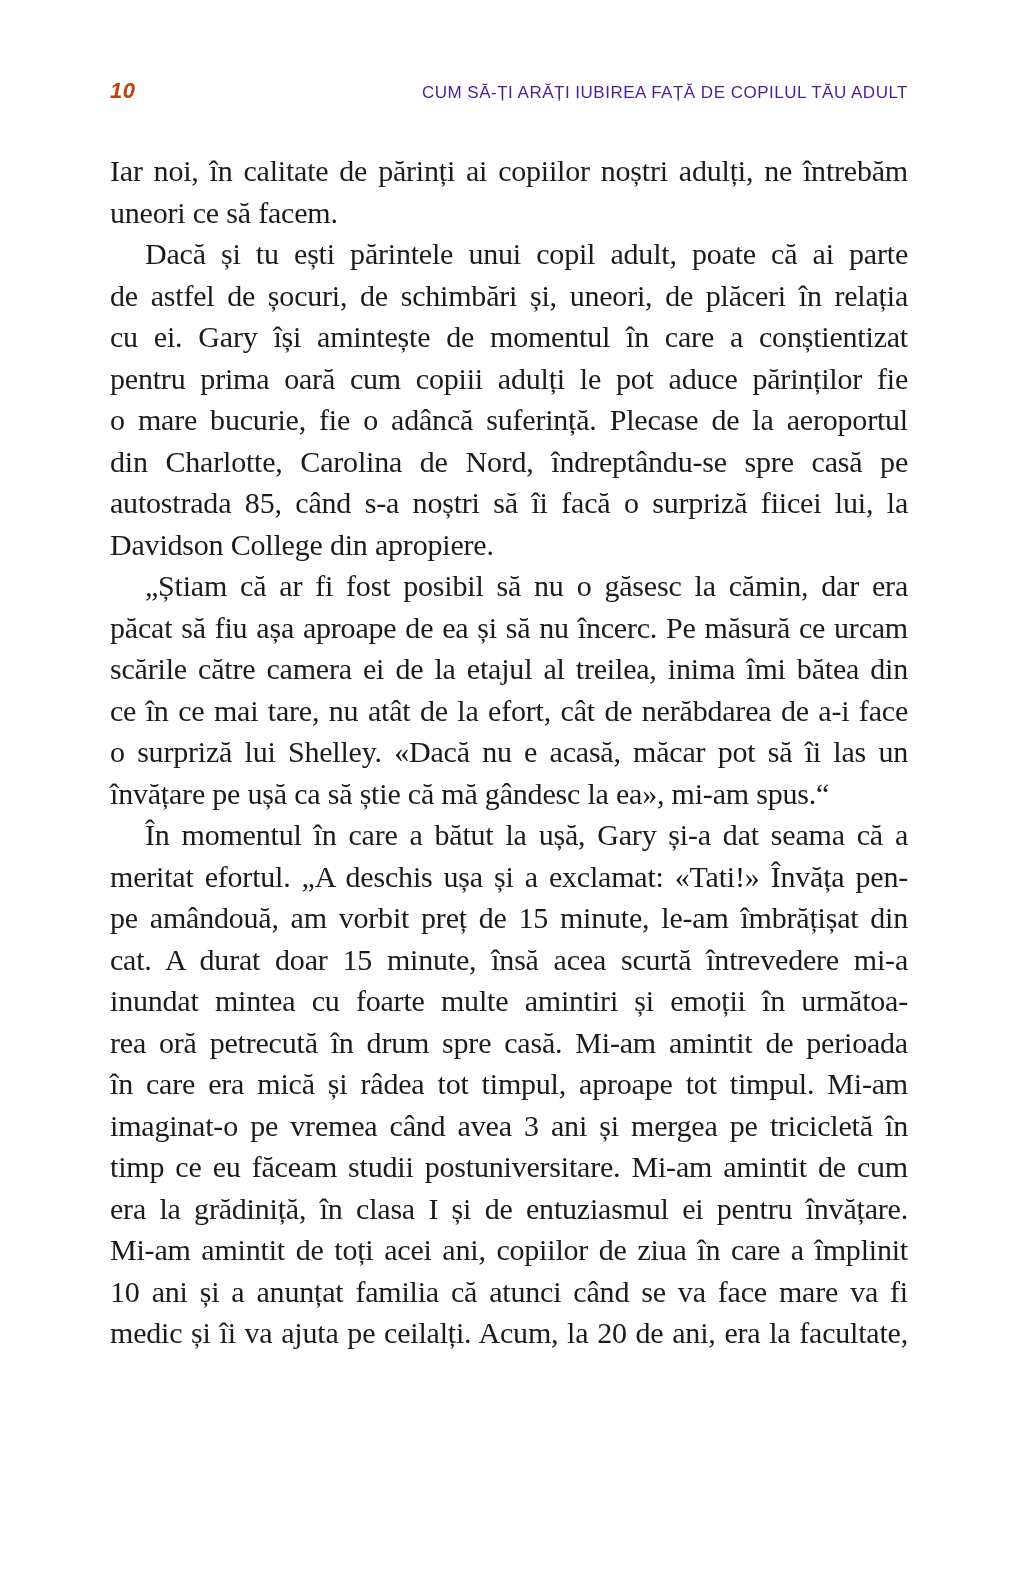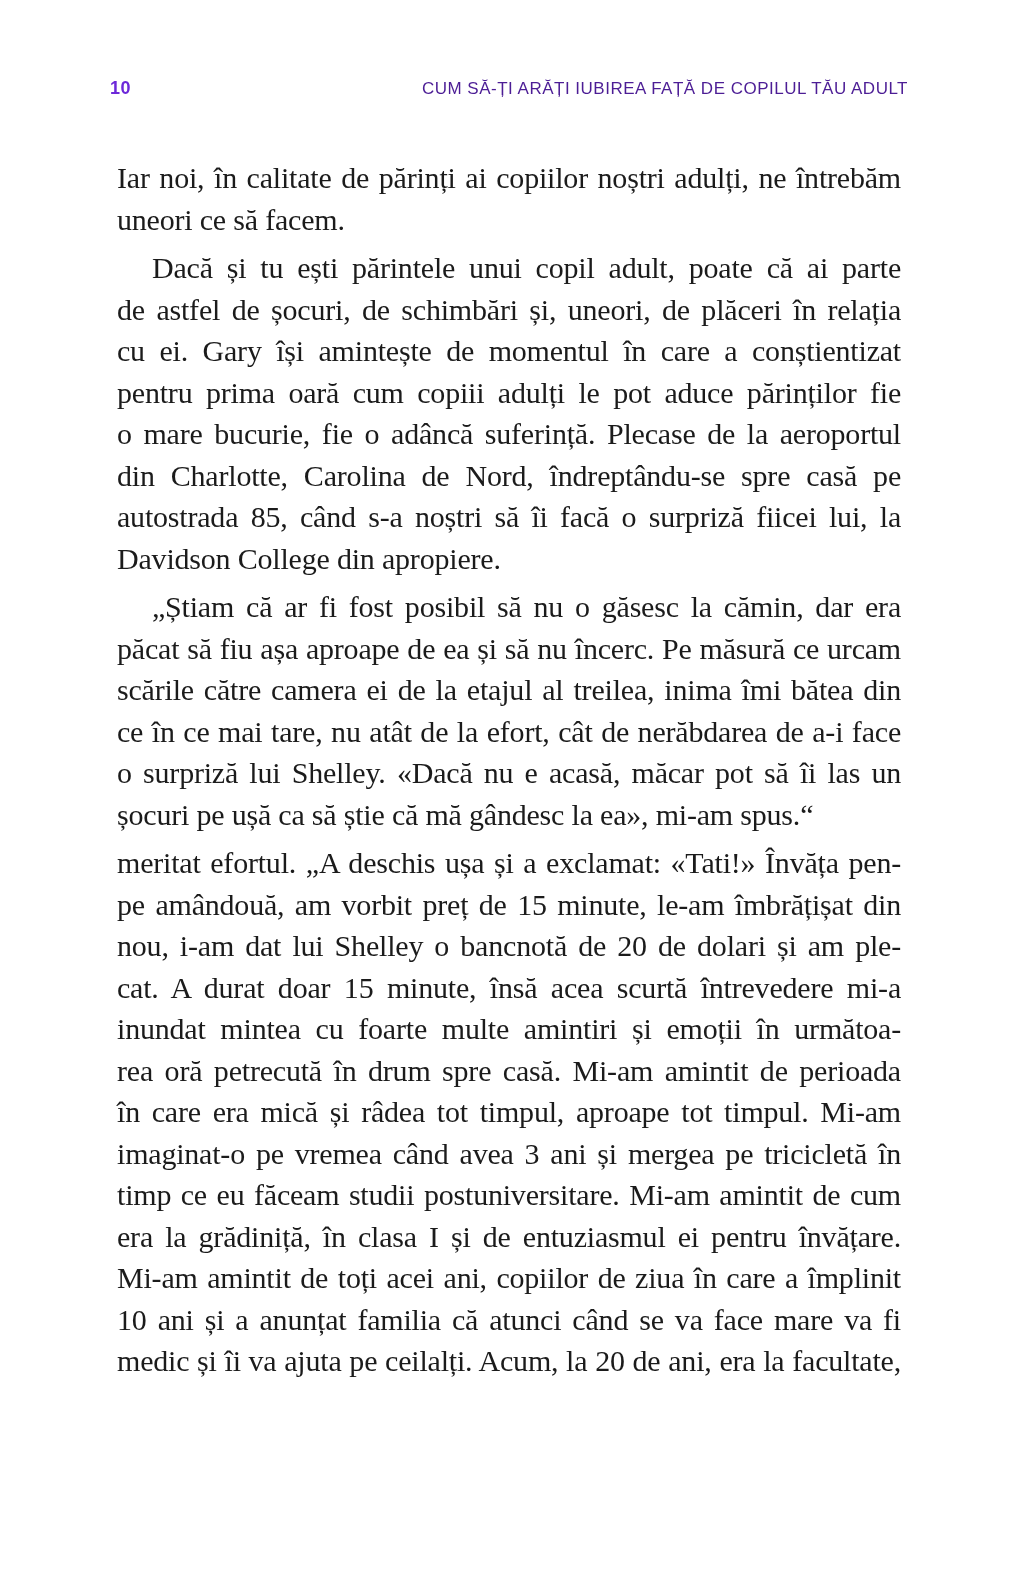--- a/index.html
+++ b/index.html
@@ -24,45 +24,46 @@
     position: absolute;
     top: 78px;
     left: 110px;
     right: 116px;
     display: flex;
     justify-content: space-between;
     align-items: baseline;
     font-family: "Liberation Sans", sans-serif;
   }
   .page-number {
-    font-size: 18px;
+    font-size: 22px;
     font-weight: 600;
     letter-spacing: 0.5px;
-    color: #6d28d9;
+    color: #c2410c;
+    font-style: italic;
   }
   .running-title {
     font-size: 17px;
     font-weight: 400;
     letter-spacing: 0.5px;
     color: #4c1d95;
     white-space: nowrap;
   }
   
   .text-body {
     position: absolute;
     top: 150px;
     left: 110px;
     width: 798px;
     font-size: 30px;
     line-height: 41.5px;
     color: #1b1b1b;
     letter-spacing: -0.2px;
   }
   .para {
-    margin: 7px;
+    margin: 0;
   }
   .line {
     text-align: justify;
     text-align-last: justify;
     text-justify: inter-word;
     white-space: normal;
     height: 41.5px;
     overflow: visible;
   }
   .line.indent {
@@ -97,26 +98,26 @@
         <div class="line">din Charlotte, Carolina de Nord, îndreptându-se spre casă pe</div>
         <div class="line">autostrada 85, când s-a noștri să îi facă o surpriză fiicei lui, la</div>
         <div class="line lastline">Davidson College din apropiere.</div>
       </div>
       <div class="para">
         <div class="line indent">„Știam că ar fi fost posibil să nu o găsesc la cămin, dar era</div>
         <div class="line">păcat să fiu așa aproape de ea și să nu încerc. Pe măsură ce urcam</div>
         <div class="line">scările către camera ei de la etajul al treilea, inima îmi bătea din</div>
         <div class="line">ce în ce mai tare, nu atât de la efort, cât de nerăbdarea de a-i face</div>
         <div class="line">o surpriză lui Shelley. «Dacă nu e acasă, măcar pot să îi las un</div>
-        <div class="line lastline">șocuri pe ușă ca să știe că mă gândesc la ea», mi-am spus.“</div>
+        <div class="line lastline">învățare pe ușă ca să știe că mă gândesc la ea», mi-am spus.“</div>
       </div>
       <div class="para">
+        <div class="line indent">În momentul în care a bătut la ușă, Gary și-a dat seama că a</div>
         <div class="line">meritat efortul. „A deschis ușa și a exclamat: «Tati!» Învăța pen-</div>
         <div class="line">pe amândouă, am vorbit preț de 15 minute, le-am îmbrățișat din</div>
-        <div class="line">nou, i-am dat lui Shelley o bancnotă de 20 de dolari și am ple-</div>
         <div class="line">cat. A durat doar 15 minute, însă acea scurtă întrevedere mi-a</div>
         <div class="line">inundat mintea cu foarte multe amintiri și emoții în următoa-</div>
         <div class="line">rea oră petrecută în drum spre casă. Mi-am amintit de perioada</div>
         <div class="line">în care era mică și râdea tot timpul, aproape tot timpul. Mi-am</div>
         <div class="line">imaginat-o pe vremea când avea 3 ani și mergea pe tricicletă în</div>
         <div class="line">timp ce eu făceam studii postuniversitare. Mi-am amintit de cum</div>
         <div class="line">era la grădiniță, în clasa I și de entuziasmul ei pentru învățare.</div>
         <div class="line">Mi-am amintit de toți acei ani, copiilor de ziua în care a împlinit</div>
         <div class="line">10 ani și a anunțat familia că atunci când se va face mare va fi</div>
         <div class="line">medic și îi va ajuta pe ceilalți. Acum, la 20 de ani, era la facultate,</div>

